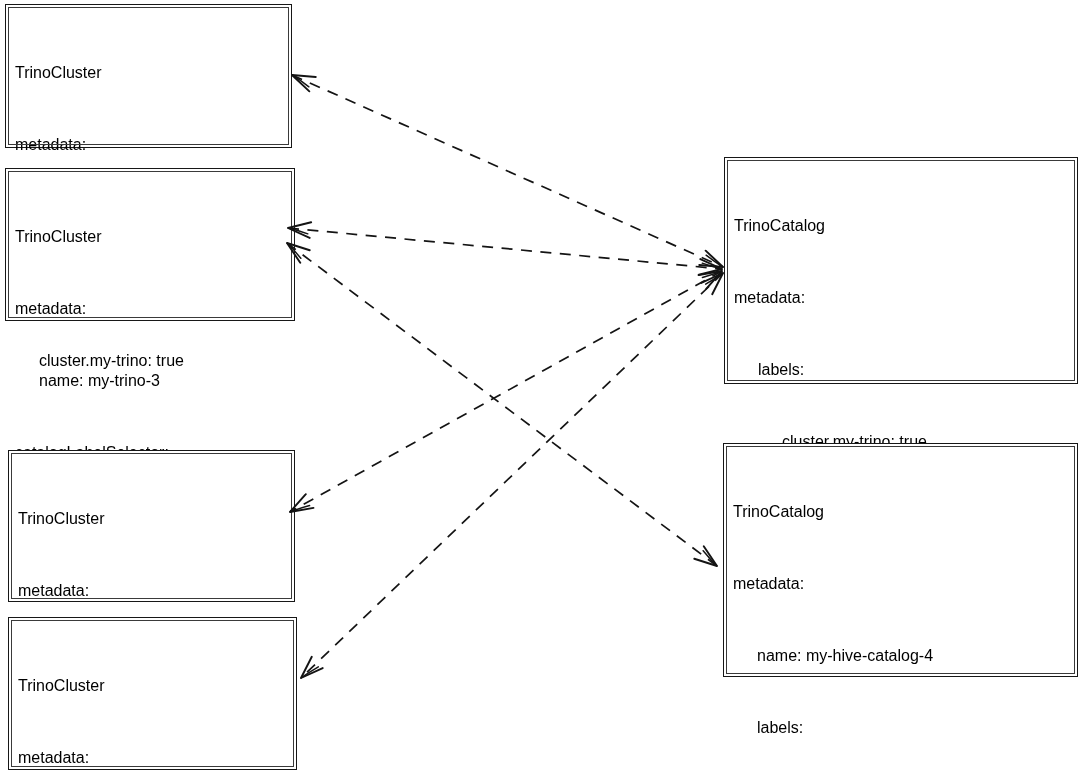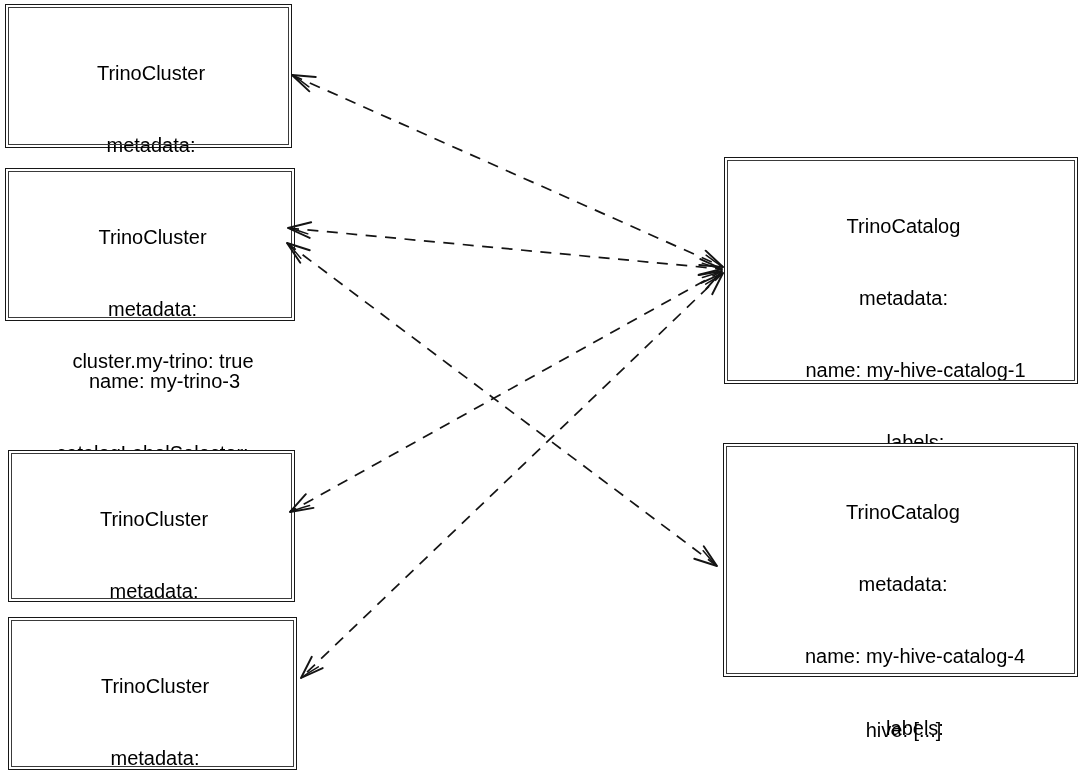--- a/index.html
+++ b/index.html
@@ -17,24 +17,23 @@
     overflow: hidden;
   }
   .node {
     position: absolute;
     box-sizing: border-box;
     background: #ffffff;
     border: 1.6px solid #171717;
     outline: 1px solid #3a3a3a;
     outline-offset: -4.5px;
     padding: 8px 4px 0 9px;
-    font-size: 20px;
+    font-size: 16px;
     line-height: 24px;
     white-space: pre;
-    text-align: center;
   }
   .line { padding-left: 0; }
   .ind1 { padding-left: 24px; }
   .ind2 { padding-left: 48px; }
 
   #n-cluster1 { left: 5px;   top: 4px;   width: 287px; height: 144px; }
   #n-cluster2 { left: 5px;   top: 168px; width: 290px; height: 153px; }
   #n-cluster3 { left: 8px;   top: 450px; width: 287px; height: 152px; }
   #n-cluster4 { left: 8px;   top: 617px; width: 289px; height: 153px; }
   #n-catalog1 { left: 724px; top: 157px; width: 354px; height: 227px; }
@@ -87,21 +86,20 @@
     <div class="line">TrinoCluster</div>
     <div class="line">metadata:</div>
     
     
     
   </div>
 
   <div class="node" id="n-catalog1">
     <div class="line">TrinoCatalog</div>
     <div class="line">metadata:</div>
-    <div class="line ind1">name: my-hive-catalog-1</div>
     <div class="line ind1">labels:</div>
     <div class="line ind2">cluster.my-trino: true</div>
     <div class="line ind2">cluster.my-trino-2: true</div>
     <div class="line ind2">env.dev: true</div>
     <div class="line">hive: [...]</div>
   </div>
 
   <div class="node" id="n-catalog2">
     <div class="line">TrinoCatalog</div>
     <div class="line">metadata:</div>

